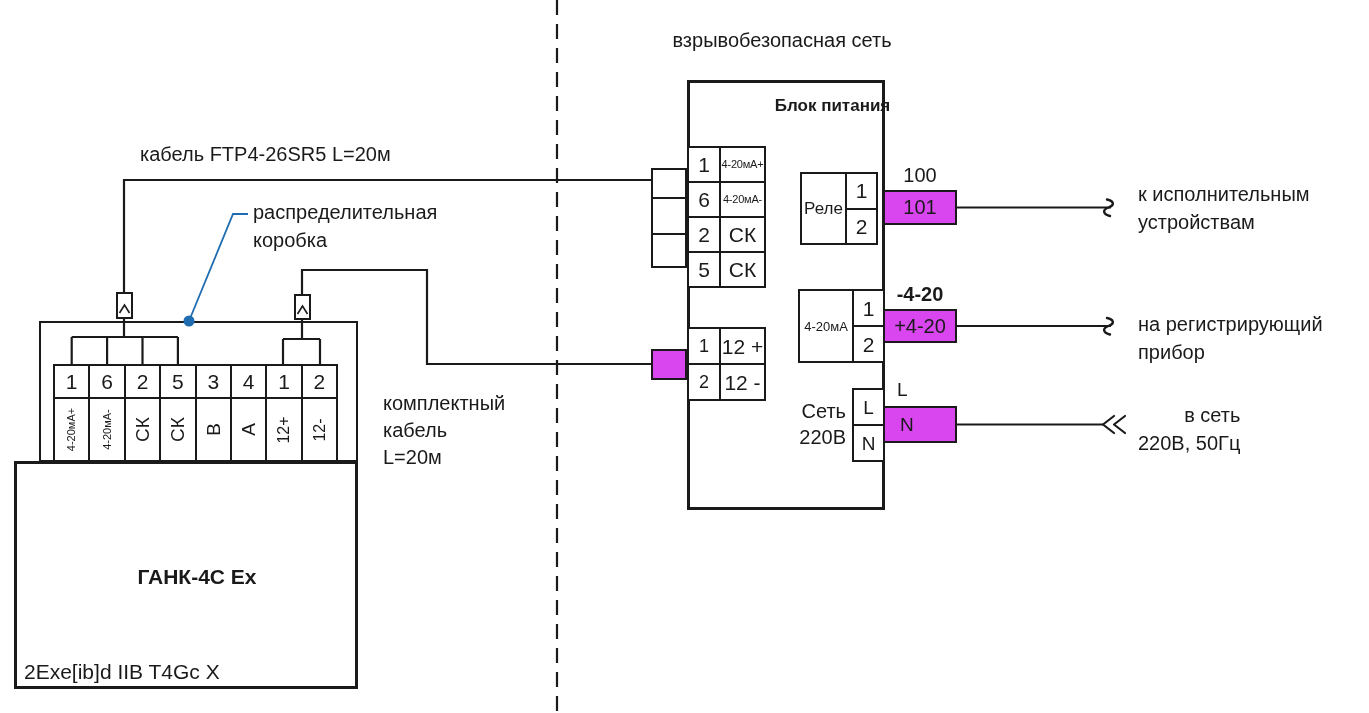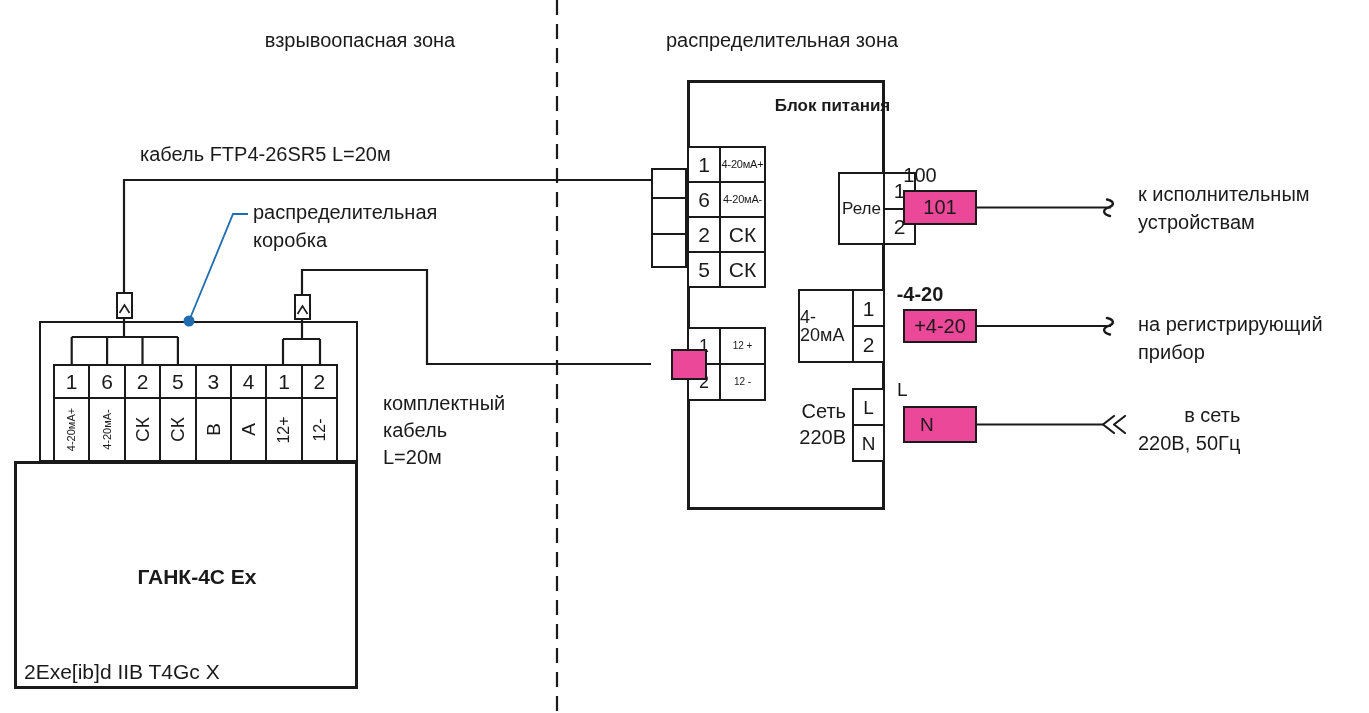--- a/index.html
+++ b/index.html
@@ -10,29 +10,29 @@
   
   .outline{position:absolute;border:3px solid #1a1a1a;background:transparent;box-sizing:border-box;z-index:1;}
   .outline2{position:absolute;border:2px solid #1a1a1a;background:transparent;box-sizing:border-box;z-index:1;}
   
   #wires{position:absolute;left:0;top:0;z-index:2;}
   
   .gtable{position:absolute;display:grid;background:#1a1a1a;gap:2px;padding:2px;box-sizing:border-box;z-index:3;}
   .cell{background:#fff;display:flex;align-items:center;justify-content:center;font-size:21px;line-height:1;}
   .cell.num{font-size:21px;}
   .cell.sm{font-size:11px;letter-spacing:-0.2px;}
-  .cell.md{font-size:10px;}
+  .cell.md{font-size:21px;}
   .cell.ck{font-size:21px;}
   .rot{transform:rotate(-90deg);white-space:nowrap;display:block;}
   .rot.sm{font-size:11px;}
   .rot.lg{font-size:19px;}
   .rot.md{font-size:16px;}
   
-  .bbox{position:absolute;border:2px solid #1a1a1a;background:#ec4899;box-sizing:border-box;z-index:3;
-        display:flex;align-items:center;justify-content:center;font-size:20px;margin-left:20px;}
+  .bbox{position:absolute;border:2px solid #1a1a1a;background:#d946ef;box-sizing:border-box;z-index:3;
+        display:flex;align-items:center;justify-content:center;font-size:20px;}
   .bbox.leftpad{justify-content:flex-start;padding-left:15px;}
   .lbl{position:absolute;z-index:4;font-size:20px;line-height:27px;white-space:nowrap;}
   .lbl.center{text-align:center;}
   .lbl.right{text-align:right;white-space:normal;}
   .title-bold{font-weight:bold;}
   .gland{position:absolute;border:2px solid #1a1a1a;background:#fff;box-sizing:border-box;z-index:3;}
   .gland svg{display:block;}
 </style>
 </head>
 <body>
@@ -73,22 +73,21 @@
         <path d="M1114,416 L1103,424.5 L1114,433"></path>
         <path d="M1125,416 L1114,424.5 L1125,433"></path>
       </g>
     </g>
     <g>
       <path d="M189,321 L233,214 H248" stroke="#1f6cb0" stroke-width="1.8" fill="none"></path>
       <circle cx="189" cy="321" r="5.5" fill="#1f6cb0"></circle>
     </g>
   </svg>
 
-  <div class="lbl center" style="left:240px;top:27px;width:240px;">взрывоопасная зона</div>
-  <div class="lbl center" style="left:646px;top:27px;width:272px;">распределительная зона</div>
+  <div class="lbl center" style="left:646px;top:27px;width:272px;">взрывобезопасная сеть</div>
 
   <div class="lbl" style="left:124px;top:141px;margin-left:16px;">кабель FTP4-26SR5 L=20м</div>
   <div class="lbl" style="left:253px;top:198px;line-height:28px;">
     <span>распределительная</span><br>
     <span>коробка</span>
   </div>
   <div class="lbl" style="left:383px;top:390px;">
     <span>комплектный</span><br>
     <span>кабель</span><br>
     <span>L=20м</span>
@@ -107,28 +106,28 @@
     <div class="cell ck">СК</div>
   </div>
 
   <div class="gtable" style="left:687px;top:327px;grid-template-columns:30px 43px;grid-template-rows:34px 34px;">
     <div class="cell" style="font-size:18px;">1</div>
     <div class="cell md">12 +</div>
     <div class="cell" style="font-size:18px;">2</div>
     <div class="cell md">12 -</div>
   </div>
 
-  <div class="gtable" style="left:838px;top:172px;grid-template-columns:43px 29px;grid-template-rows:33.5px 33.5px;">
+  <div class="gtable" style="left:800px;top:172px;grid-template-columns:43px 29px;grid-template-rows:33.5px 33.5px;">
     <div class="cell" style="grid-row:span 2;font-size:17px;">Реле</div>
     <div class="cell num">1</div>
     <div class="cell num">2</div>
   </div>
 
   <div class="gtable" style="left:798px;top:289px;grid-template-columns:52px 29px;grid-template-rows:34px 34px;">
-    <div class="cell" style="grid-row:span 2;font-size:18px;">4-20мА</div>
+    <div class="cell" style="grid-row:span 2;font-size:13px;">4-20мА</div>
     <div class="cell num">1</div>
     <div class="cell num">2</div>
   </div>
 
   <div class="gtable" style="left:852px;top:388px;grid-template-columns:29px;grid-template-rows:34px 34px;">
     <div class="cell" style="font-size:19px;">L</div>
     <div class="cell" style="font-size:19px;">N</div>
   </div>
   <div class="lbl right" style="left:756px;top:398px;width:90px;line-height:26px;">
     <span>Сеть</span><br>

